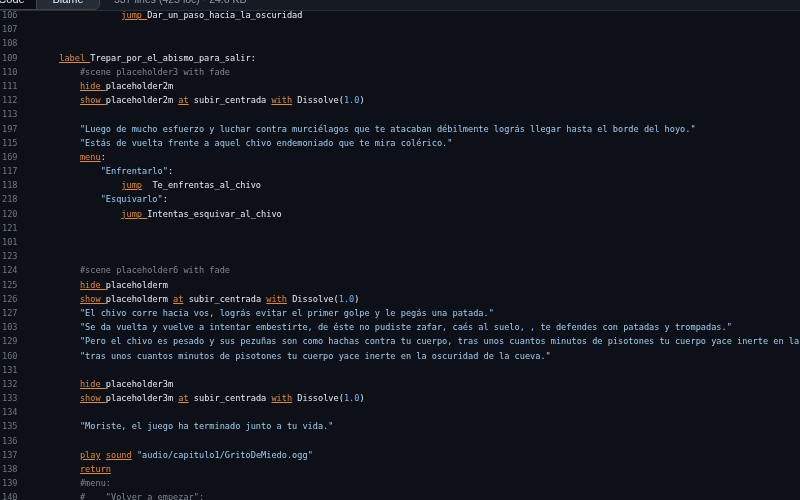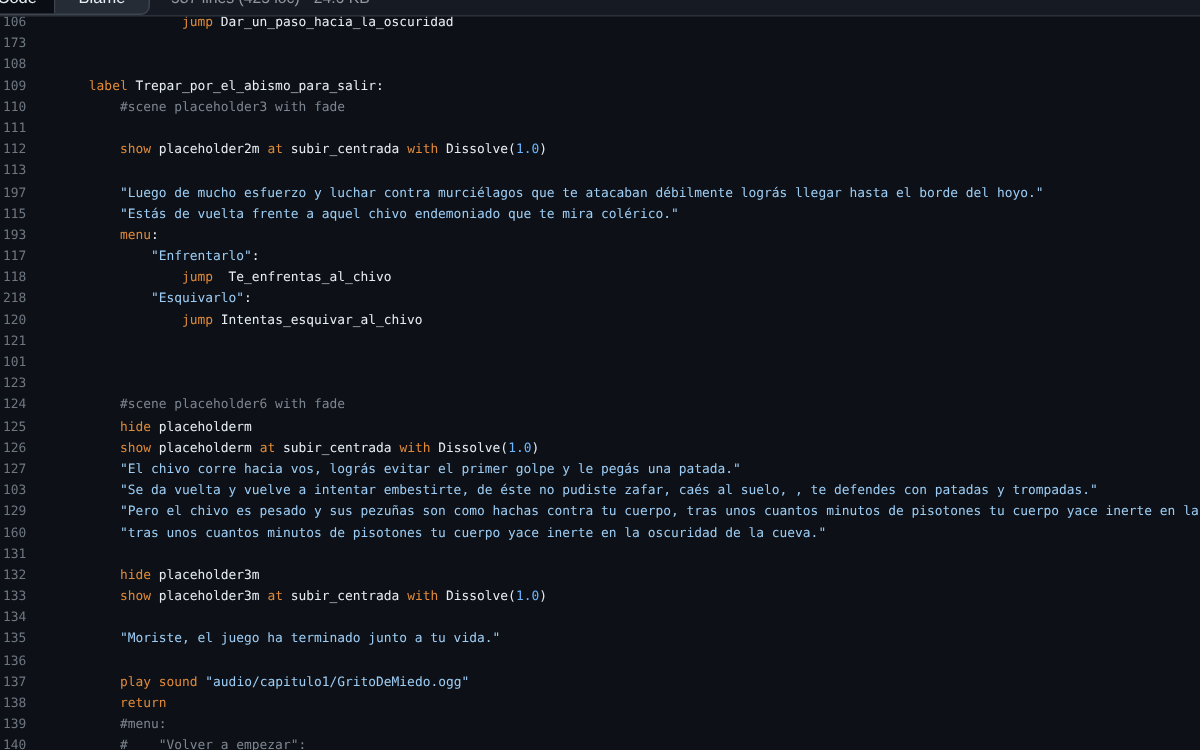--- a/index.html
+++ b/index.html
@@ -15,21 +15,21 @@
   .seg{display:flex;align-items:center;justify-content:center;color:#e6edf3;cursor:pointer;border:0;background:transparent;font-family:"Liberation Sans",sans-serif;font-size:11px;padding:0;}
   .seg.active{background:#0a0e14;border-right:1px solid #3d444d;}
   .seg.code{width:50px;}
   .seg.blame{width:62px;}
   .meta{color:#9198a1;font-family:"Liberation Sans",sans-serif;font-size:10.5px;white-space:nowrap;}
   
   .code-area{position:absolute;top:8px;left:0;width:800px;}
   .row{display:flex;height:14.2px;line-height:14.2px;font-size:8.6px;white-space:pre;}
   .gutter{flex:0 0 17px;padding-left:2px;color:#6e7681;cursor:pointer;}
   .src{padding-left:21px;color:#e6edf3;}
-  .tk-k{color:#e08a39;}                       
+  .tk-k{color:#e08a39;text-decoration:underline;}                       
   .tk-i{color:#e6edf3;font-weight:400;}       
   .tk-s{color:#9dcdf5;}                       
   .tk-c{color:#7d8590;}                       
   .tk-n{color:#6cb6ff;}                       
   .tk-p{color:#e6edf3;}                       
 </style>
 </head>
 <body>
 
 <div class="viewport">
@@ -39,30 +39,30 @@
       <div class="segmented">
         <button class="seg code active">Code</button>
         <button class="seg blame">Blame</button>
       </div>
       <span class="meta">537 lines (425 loc) · 24.6 KB</span>
     </div>
   </div>
 
   <div class="code-area">
       <div class="row"><span class="gutter">106</span><span class="src">                <span class="tk-k">jump </span><span class="tk-i">Dar_un_paso_hacia_la_oscuridad</span></span></div>
-      <div class="row"><span class="gutter">173</span><span class="src"></span></div>
+      <div class="row"><span class="gutter">107</span><span class="src"></span></div>
       <div class="row"><span class="gutter">108</span><span class="src"></span></div>
       <div class="row"><span class="gutter">109</span><span class="src">    <span class="tk-k">label </span><span class="tk-i">Trepar_por_el_abismo_para_salir</span><span class="tk-p">:</span></span></div>
       <div class="row"><span class="gutter">110</span><span class="src">        <span class="tk-c">#scene placeholder3 with fade</span></span></div>
-      <div class="row"><span class="gutter">111</span></div>
+      <div class="row"><span class="gutter">111</span><span class="src">        <span class="tk-k">hide </span><span class="tk-i">placeholder2m</span></span></div>
       <div class="row"><span class="gutter">112</span><span class="src">        <span class="tk-k">show </span><span class="tk-i">placeholder2m</span><span class="tk-p"> </span><span class="tk-k">at</span><span class="tk-p"> </span><span class="tk-i">subir_centrada</span><span class="tk-p"> </span><span class="tk-k">with</span><span class="tk-p"> </span><span class="tk-i">Dissolve</span><span class="tk-p">(</span><span class="tk-n">1.0</span><span class="tk-p">)</span></span></div>
       <div class="row"><span class="gutter">113</span><span class="src"></span></div>
       <div class="row"><span class="gutter">197</span><span class="src">        <span class="tk-s">"Luego de mucho esfuerzo y luchar contra murciélagos que te atacaban débilmente lográs llegar hasta el borde del hoyo."</span></span></div>
       <div class="row"><span class="gutter">115</span><span class="src">        <span class="tk-s">"Estás de vuelta frente a aquel chivo endemoniado que te mira colérico."</span></span></div>
-      <div class="row"><span class="gutter">193</span><span class="src">        <span class="tk-k">menu</span><span class="tk-p">:</span></span></div>
+      <div class="row"><span class="gutter">169</span><span class="src">        <span class="tk-k">menu</span><span class="tk-p">:</span></span></div>
       <div class="row"><span class="gutter">117</span><span class="src">            <span class="tk-s">"Enfrentarlo"</span><span class="tk-p">:</span></span></div>
       <div class="row"><span class="gutter">118</span><span class="src">                <span class="tk-k">jump</span><span class="tk-p">  </span><span class="tk-i">Te_enfrentas_al_chivo</span></span></div>
       <div class="row"><span class="gutter">218</span><span class="src">            <span class="tk-s">"Esquivarlo"</span><span class="tk-p">:</span></span></div>
       <div class="row"><span class="gutter">120</span><span class="src">                <span class="tk-k">jump </span><span class="tk-i">Intentas_esquivar_al_chivo</span></span></div>
       <div class="row"><span class="gutter">121</span><span class="src"></span></div>
       <div class="row"><span class="gutter">101</span><span class="src"></span></div>
       <div class="row"><span class="gutter">123</span></div>
       <div class="row"><span class="gutter">124</span><span class="src">        <span class="tk-c">#scene placeholder6 with fade</span></span></div>
       <div class="row"><span class="gutter">125</span><span class="src">        <span class="tk-k">hide </span><span class="tk-i">placeholderm</span></span></div>
       <div class="row"><span class="gutter">126</span><span class="src">        <span class="tk-k">show </span><span class="tk-i">placeholderm</span><span class="tk-p"> </span><span class="tk-k">at</span><span class="tk-p"> </span><span class="tk-i">subir_centrada</span><span class="tk-p"> </span><span class="tk-k">with</span><span class="tk-p"> </span><span class="tk-i">Dissolve</span><span class="tk-p">(</span><span class="tk-n">1.0</span><span class="tk-p">)</span></span></div>

